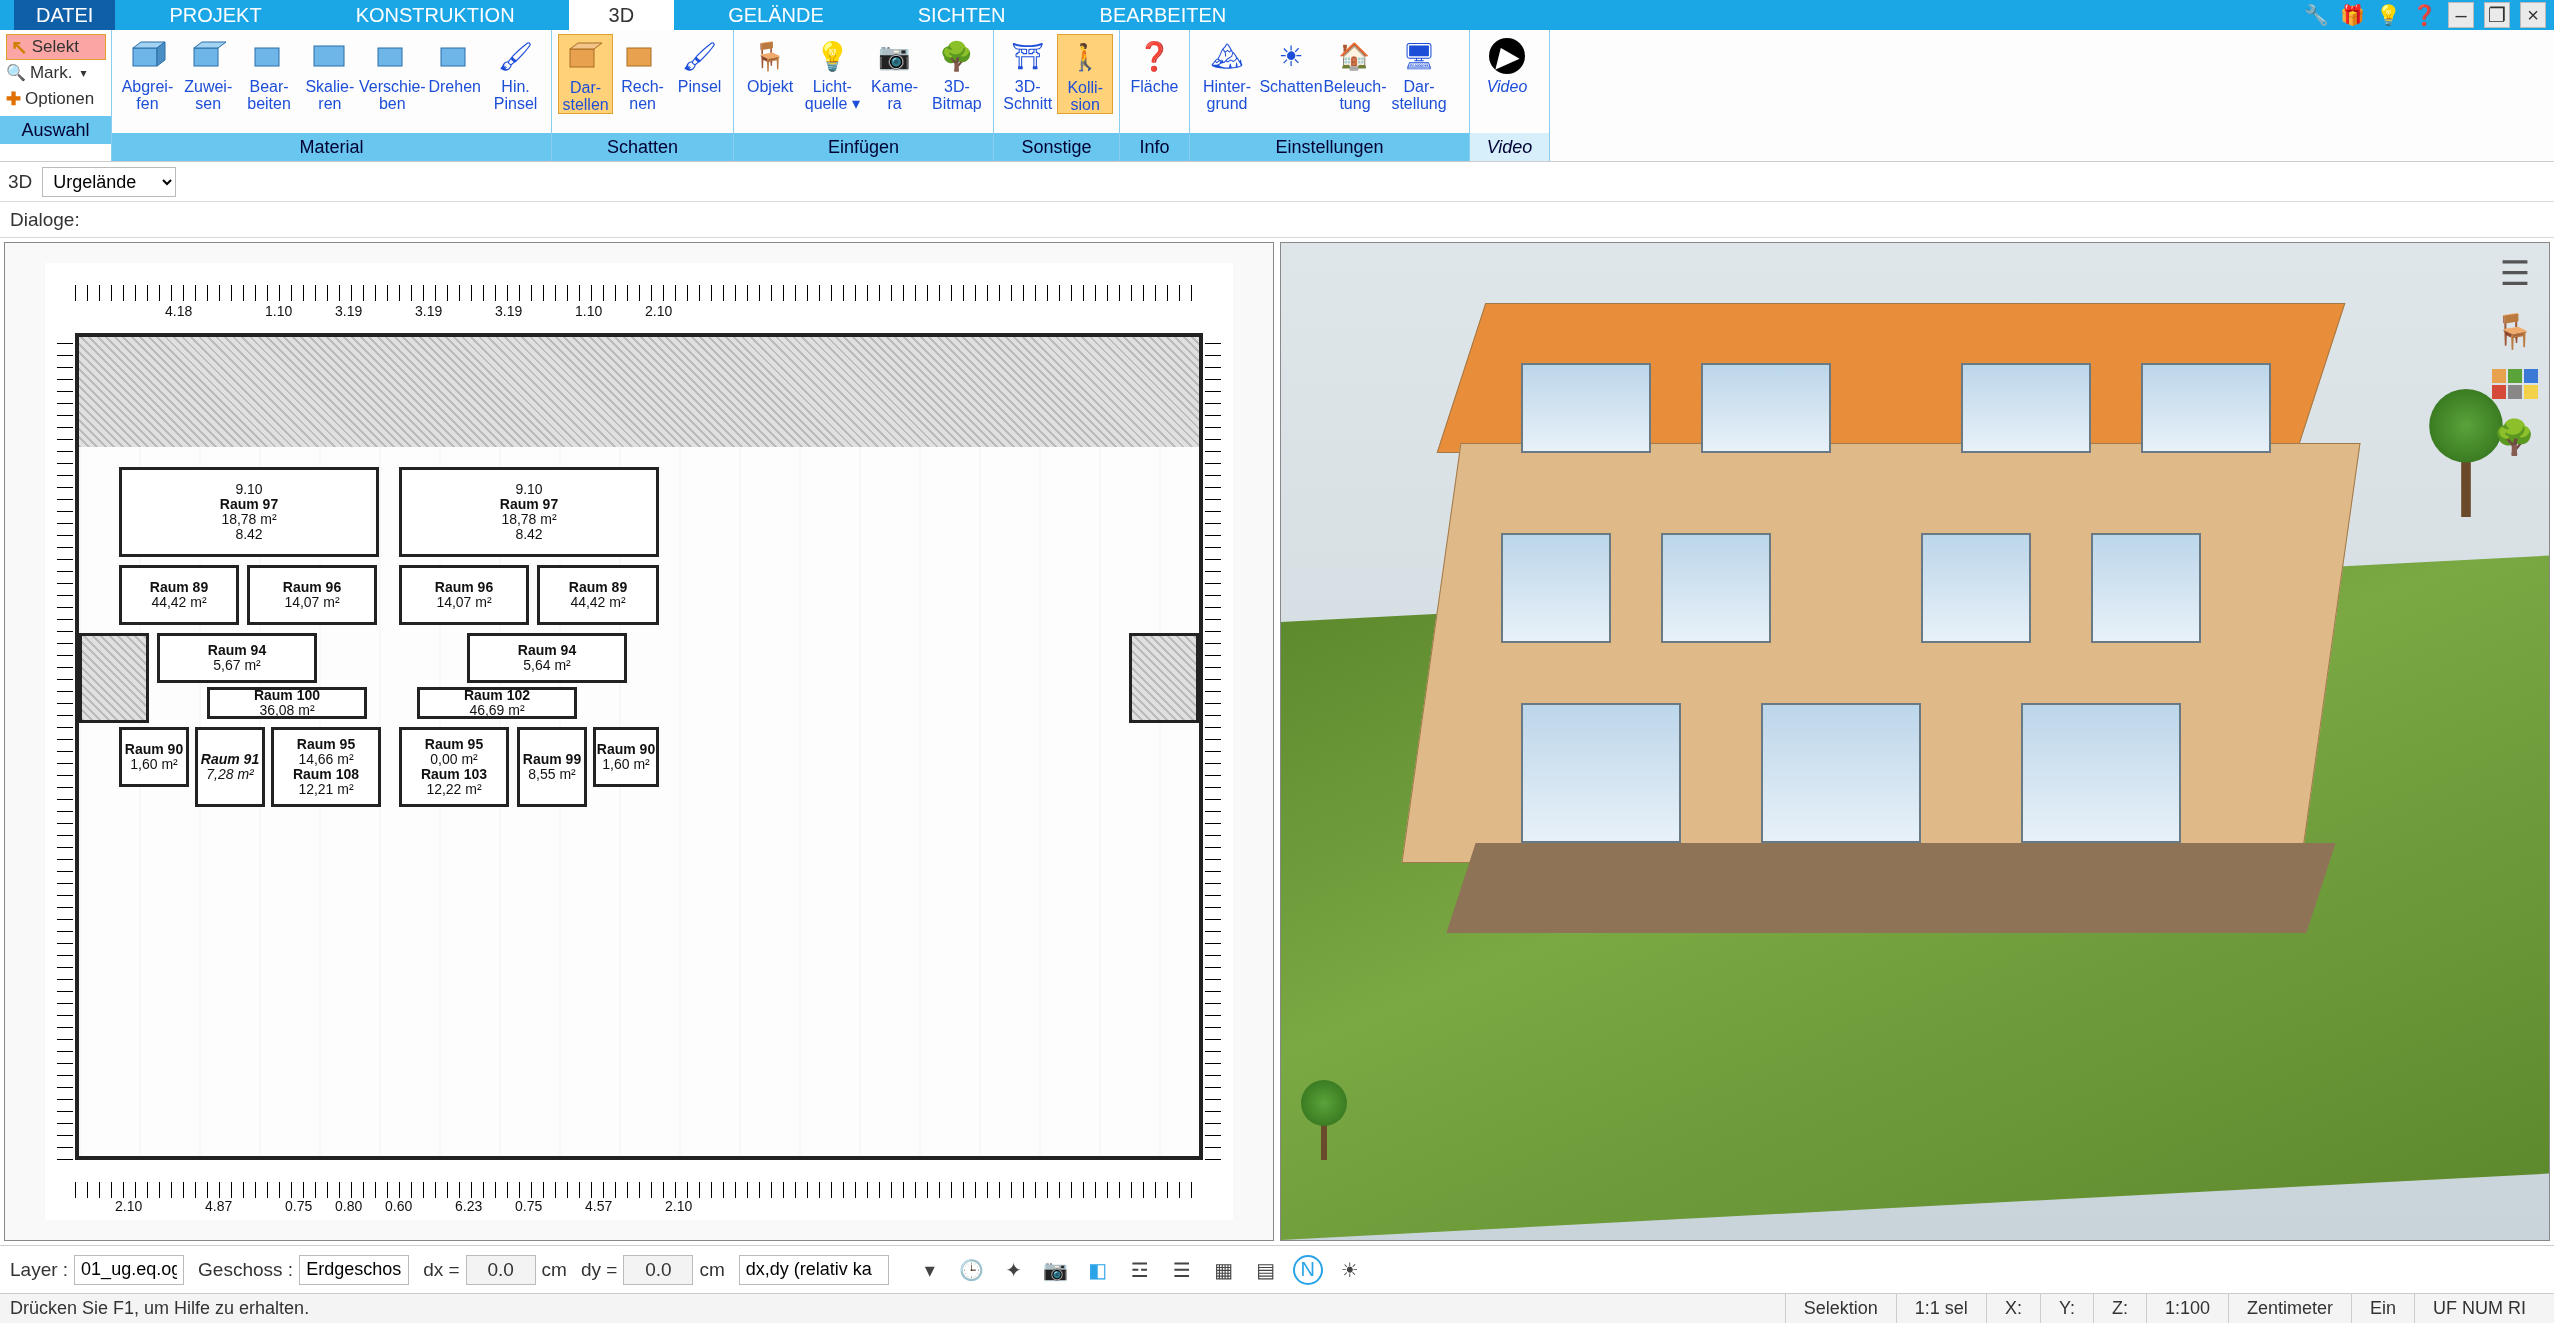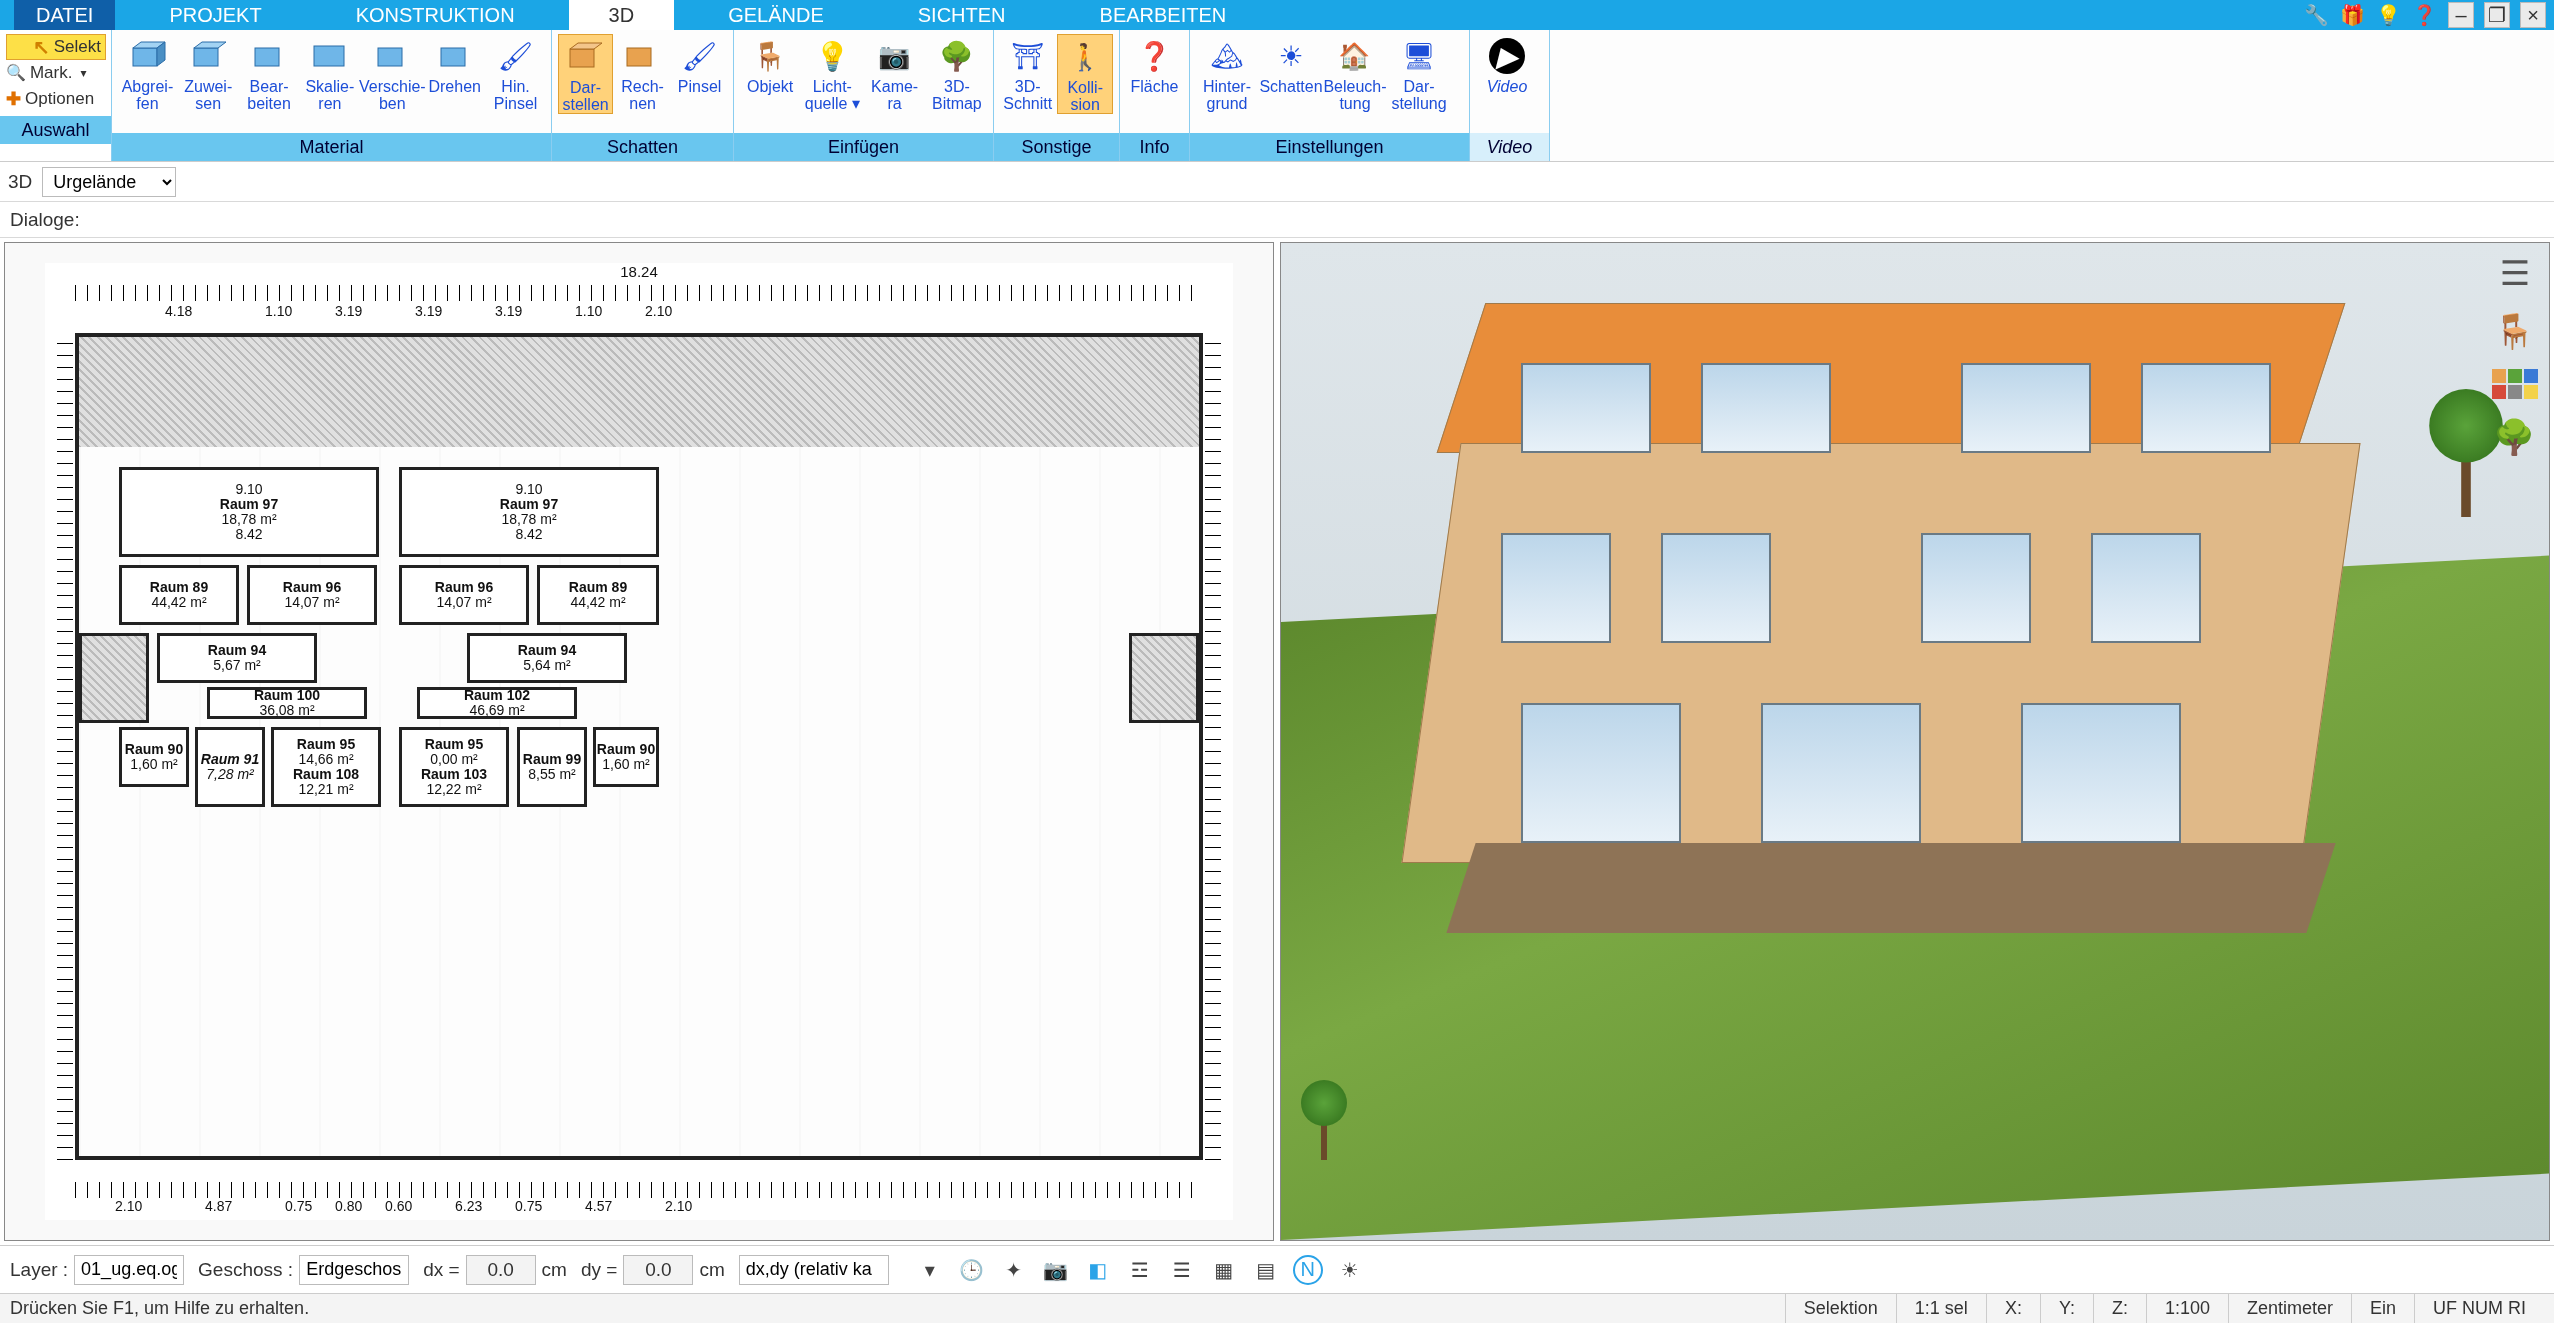--- a/index.html
+++ b/index.html
@@ -118,21 +118,21 @@
     <span class="win-btn">–</span>
     <span class="win-btn">❐</span>
     <span class="win-btn">×</span>
   </div>
 </div>
 
 <div class="ribbon">
 
   <div class="ribbon-group left" style="width:112px;">
     <div class="auswahl-box">
-      <div class="row" style="background:#fde047;border:1px solid #e0a030;padding:0 4px;justify-content:flex-end;">
+      <div class="row" style="background:#fca5a5;border:1px solid #e0a030;padding:0 4px;">
           <span class="cursor-ico"></span>
           <span>Selekt</span>
         </div>
       <div class="row arrow-down">
           <span class="mark-ico"></span>
           <span>Mark.</span>
         </div>
       <div class="row">
           <span class="plus-ico"></span>
           <span>Optionen</span>
@@ -328,21 +328,20 @@
 <div class="subbar">
   <span>3D</span>
   <select class="combo"><option>Urgelände</option></select>
 </div>
 <div class="dialog-row">Dialoge:</div>
 
 <div class="workspace">
 
   <div class="pane">
     <div class="floorplan">
-      <div class="dim-top">18.24</div>
       <div class="tick-strip" style="top:22px;left:30px;right:30px;"></div>
       <div class="tick-strip" style="bottom:22px;left:30px;right:30px;"></div>
       <div class="tick-strip v" style="top:70px;bottom:60px;right:12px;"></div>
       <div class="tick-strip v" style="top:70px;bottom:60px;left:12px;"></div>
 
       <div class="fp-outer">
 
         <div class="hatch" style="position:absolute;left:0;right:0;top:0;height:110px;"></div>
 
         <div class="room" style="left:40px; top:130px; width:260px; height:90px;">

